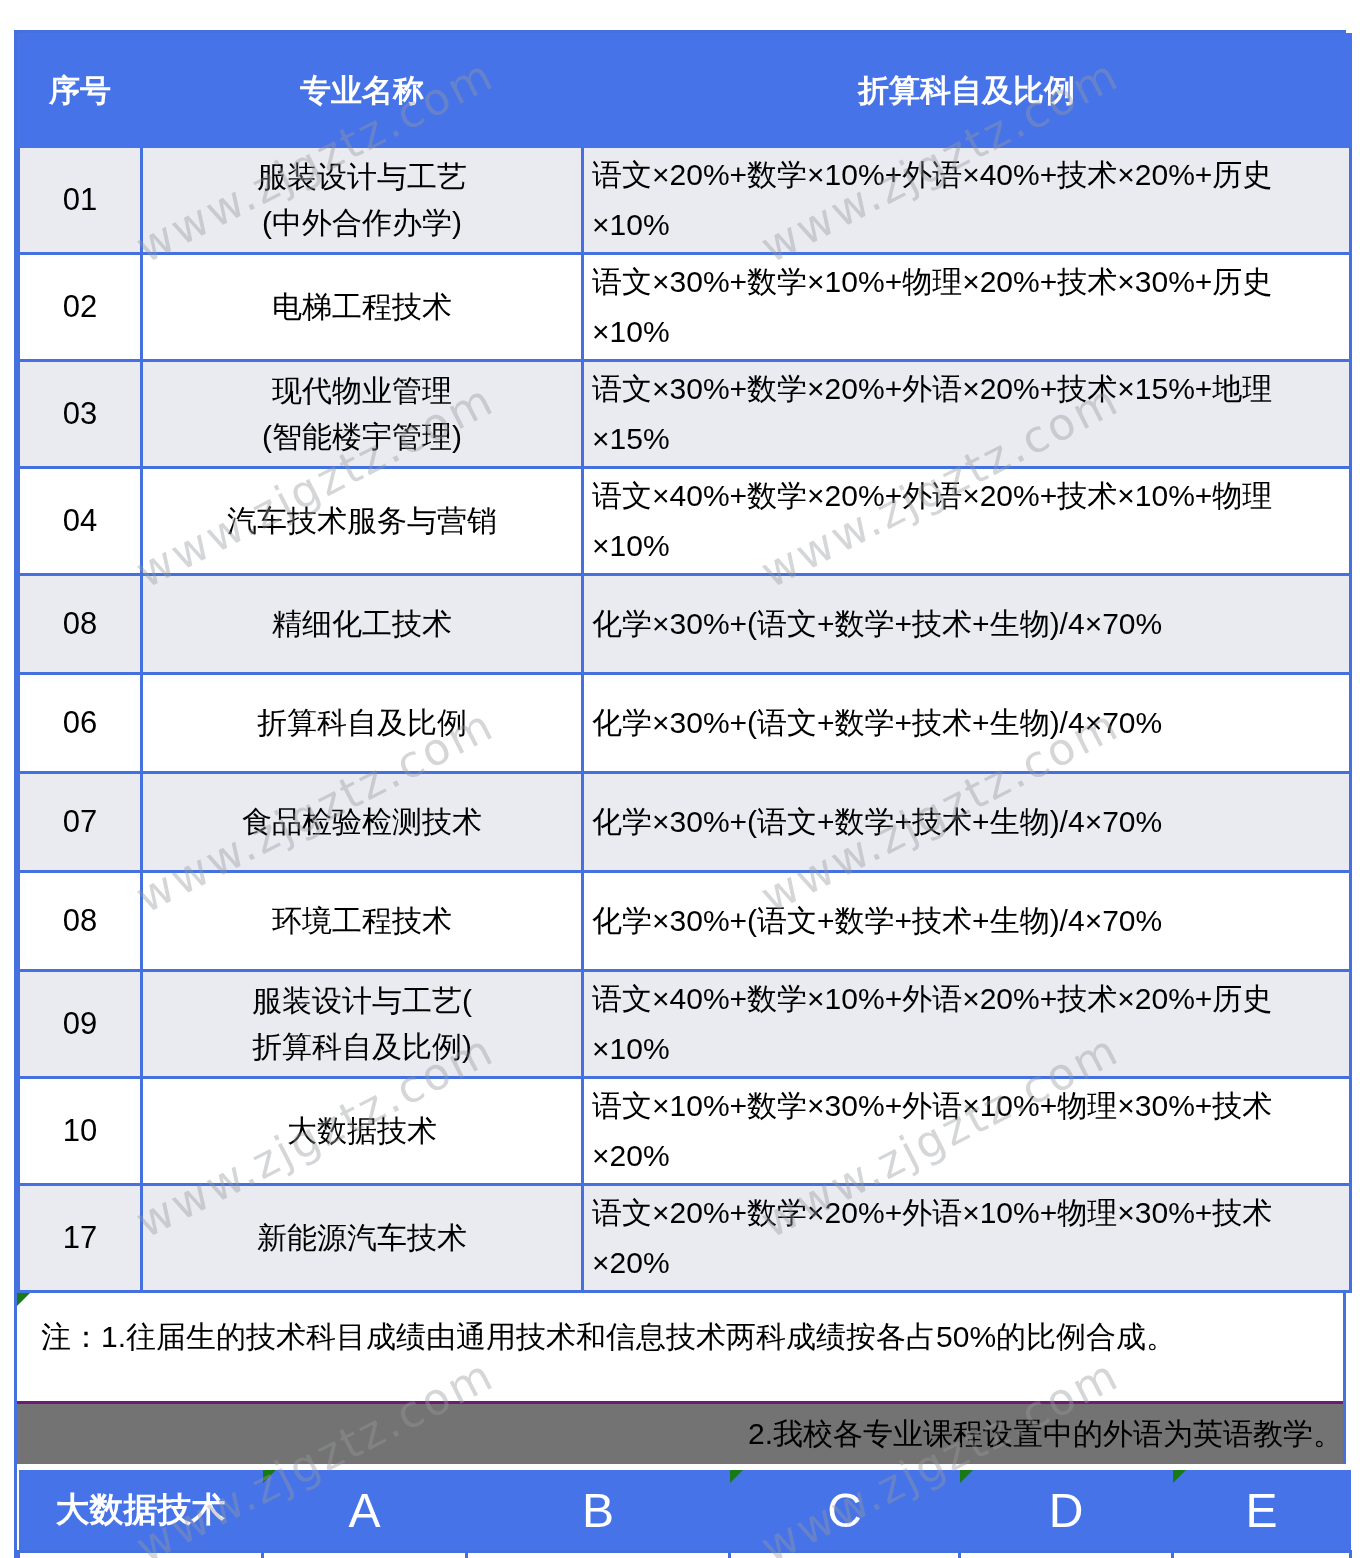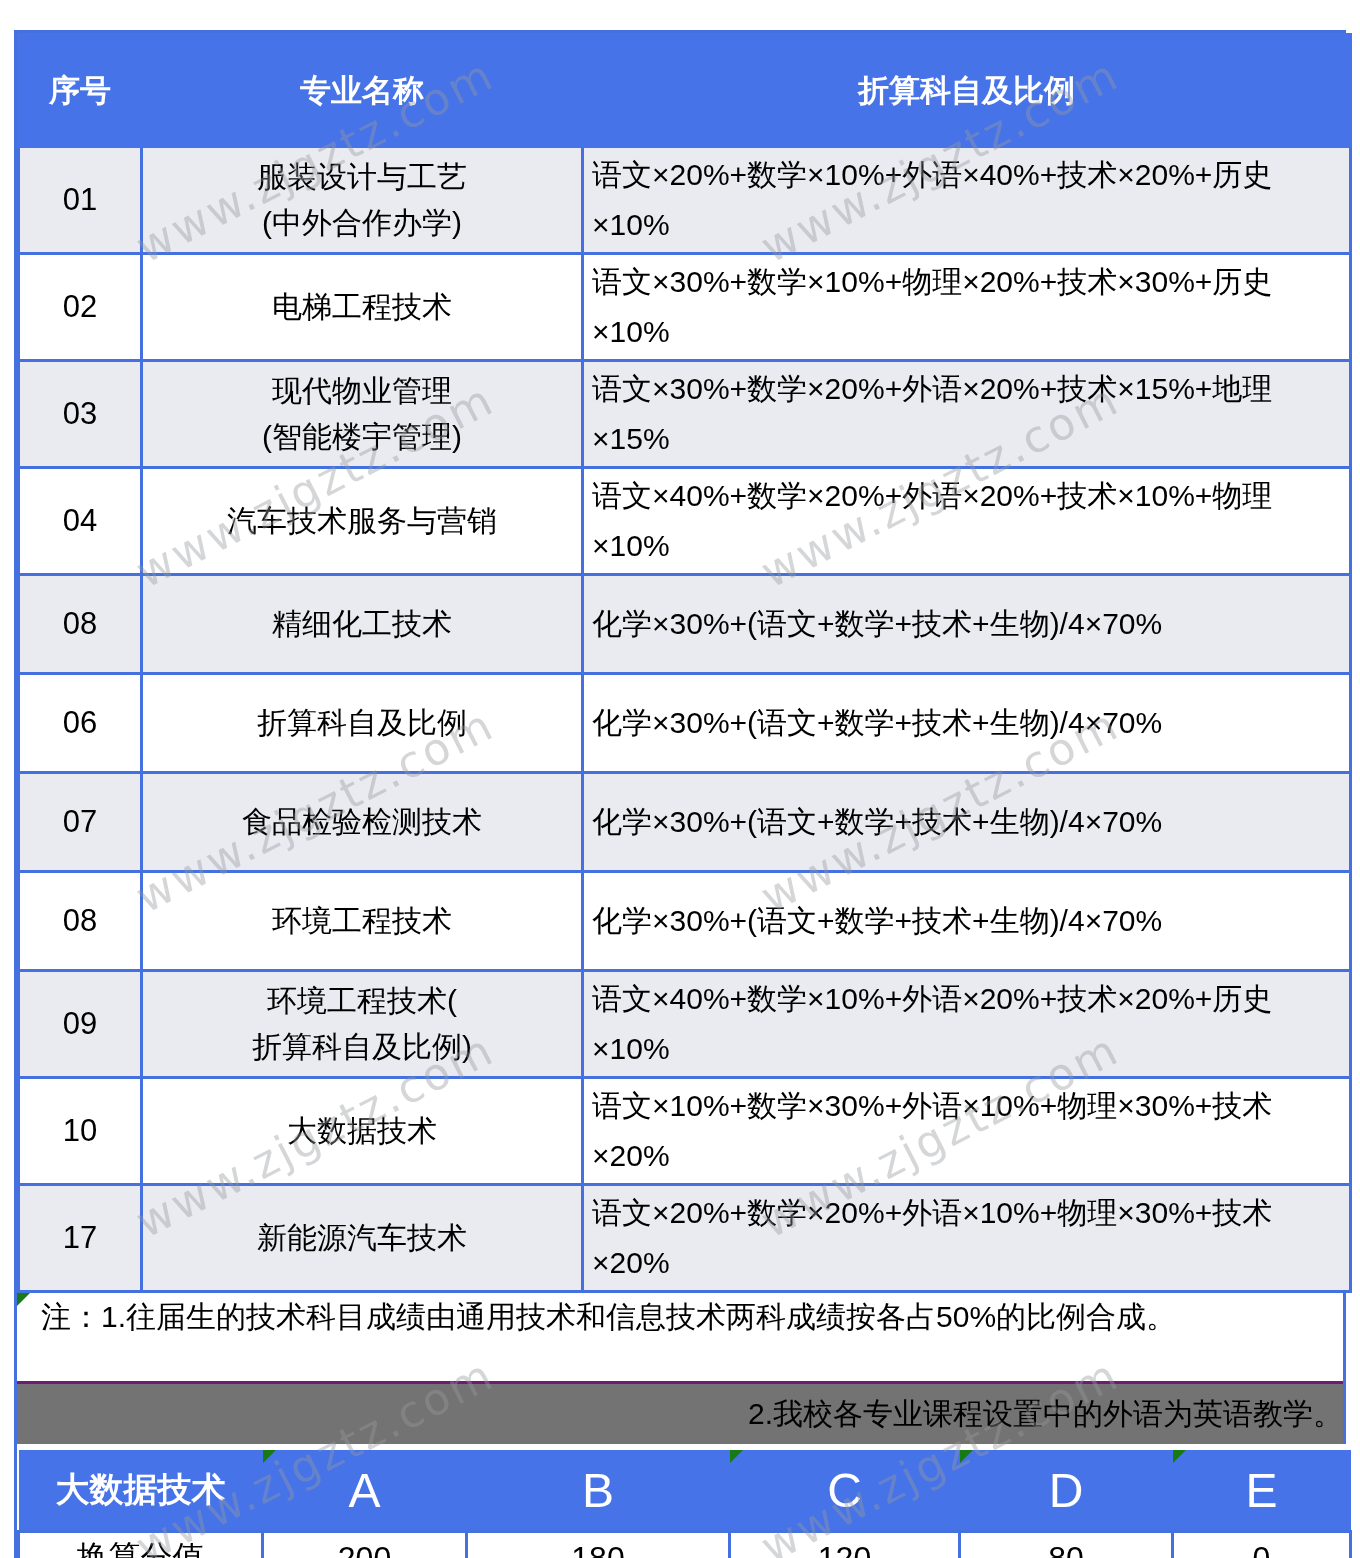--- a/index.html
+++ b/index.html
@@ -19,21 +19,21 @@
   }
   .main td{border:3px solid #4470E0;padding:0;vertical-align:middle;background:#fff;}
   .main tbody tr{height:99px;}
   .main tbody tr:nth-child(odd) td{background:#E9EBF1;}
   td.no{text-align:center;font-size:31px;}
   td.major{text-align:center;font-size:30px;line-height:46px;}
   td.formula{text-align:left;font-size:30px;line-height:50px;padding:2px 6px 2px 8px;}
   
   .note1{
     position:relative;background:#fff;min-height:88px;
-    font-size:30px;line-height:47px;padding:0 10px 0 6px;text-indent:18px;
+    font-size:30px;line-height:47px;padding:20px 10px 0 6px;text-indent:18px;
   }
   .note2{
     background:#737373;border-top:3px solid #701a75;height:60px;line-height:60px;
     text-align:right;font-size:30px;
   }
   
   .grades{border-top:6px solid #ffffff;}
   .grades .gradehead td{
     background:#4673E8;color:#fff;border:none;height:80px;text-align:center;
     vertical-align:middle;position:relative;padding:0;
@@ -136,21 +136,21 @@
         <td class="no">08</td>
         <td class="major">
           <div>环境工程技术</div>
           <div></div>
         </td>
         <td class="formula">化学×30%+(语文+数学+技术+生物)/4×70%</td>
       </tr>
       <tr>
         <td class="no">09</td>
         <td class="major">
-          <div>环境工程技术(</div>
+          <div>服装设计与工艺(</div>
           <div>折算科自及比例)</div>
         </td>
         <td class="formula">语文×40%+数学×10%+外语×20%+技术×20%+历史×10%</td>
       </tr>
       <tr>
         <td class="no">10</td>
         <td class="major">
           <div>大数据技术</div>
           <div></div>
         </td>

